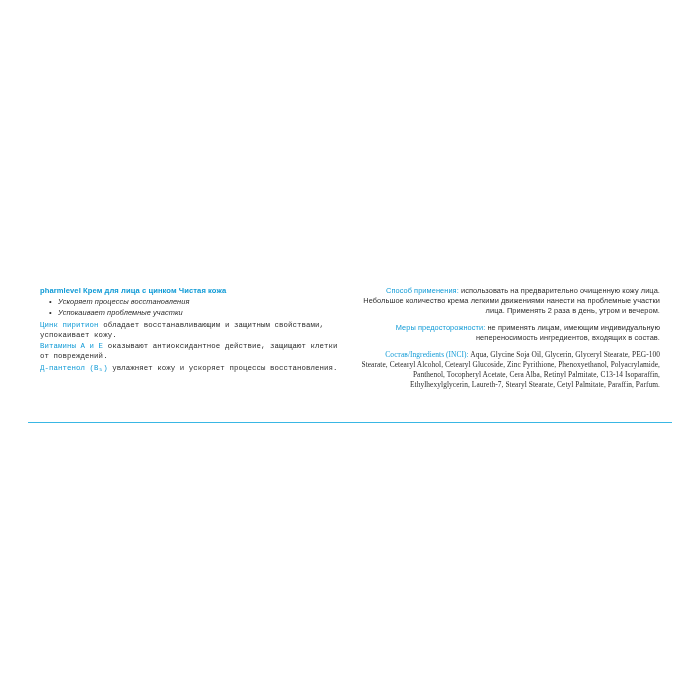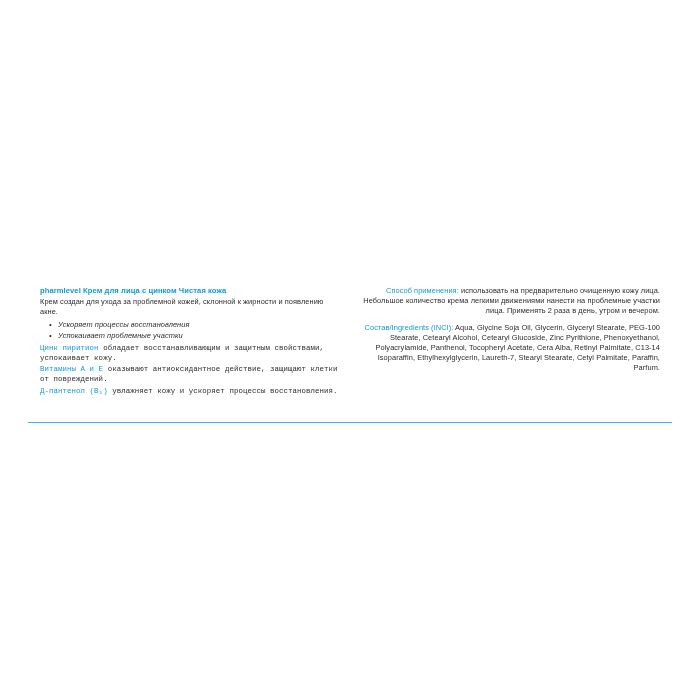--- a/index.html
+++ b/index.html
@@ -104,20 +104,21 @@
   }
   .lead {
     color: #0f9ad6;
     font-weight: normal;
   }
   .section {
     margin-bottom: 7px;
   }
   .section:last-child {
     margin-bottom: 16px;
+    font-family: Liberation Serif, serif;
   }
   .inci {
     line-height: 1.36;
   }
 </style>
 </head>
 <body>
 
 <div class="page">
 
@@ -126,21 +127,20 @@
 
   <div class="panel">
 
     <div class="col col-left">
 
       <p class="brandline">
         <span class="brand">pharmlevel</span>
         <span>Крем для лица с цинком Чистая кожа</span>
       </p>
 
-      <p class="intro">Крем создан для ухода за проблемной кожей, склонной к жирности и появлению акне.</p>
 
       <ul class="bullets">
         <li>Ускоряет процессы восстановления</li>
         <li>Успокаивает проблемные участки</li>
       </ul>
 
       <p class="ingredient-line">
         <span class="blue">Цинк пиритион</span><span> обладает восстанавливающим и защитным свойствами, успокаивает кожу.</span>
       </p>
 
@@ -153,20 +153,23 @@
       </p>
 
     </div>
 
     <div class="col col-right">
 
       <p class="section">
         <span class="lead">Способ применения:</span><span> использовать на предварительно очищенную кожу лица. Небольшое количество крема легкими движениями нанести на проблемные участки лица. Применять 2 раза в день, утром и вечером.</span>
       </p>
 
+      <p class="section">
+        <span class="lead">Меры предосторожности:</span><span> не применять лицам, имеющим индивидуальную непереносимость ингредиентов, входящих в состав.</span>
+      </p>
 
       <p class="section inci">
         <span class="lead">Состав/Ingredients (INCI):</span><span> Aqua, Glycine Soja Oil, Glycerin, Glyceryl Stearate, PEG-100 Stearate, Cetearyl Alcohol, Cetearyl Glucoside, Zinc Pyrithione, Phenoxyethanol, Polyacrylamide, Panthenol, Tocopheryl Acetate, Cera Alba, Retinyl Palmitate, C13-14 Isoparaffin, Ethylhexylglycerin, Laureth-7, Stearyl Stearate, Cetyl Palmitate, Paraffin, Parfum.</span>
       </p>
 
     </div>
 
   </div>
 
 </div>

